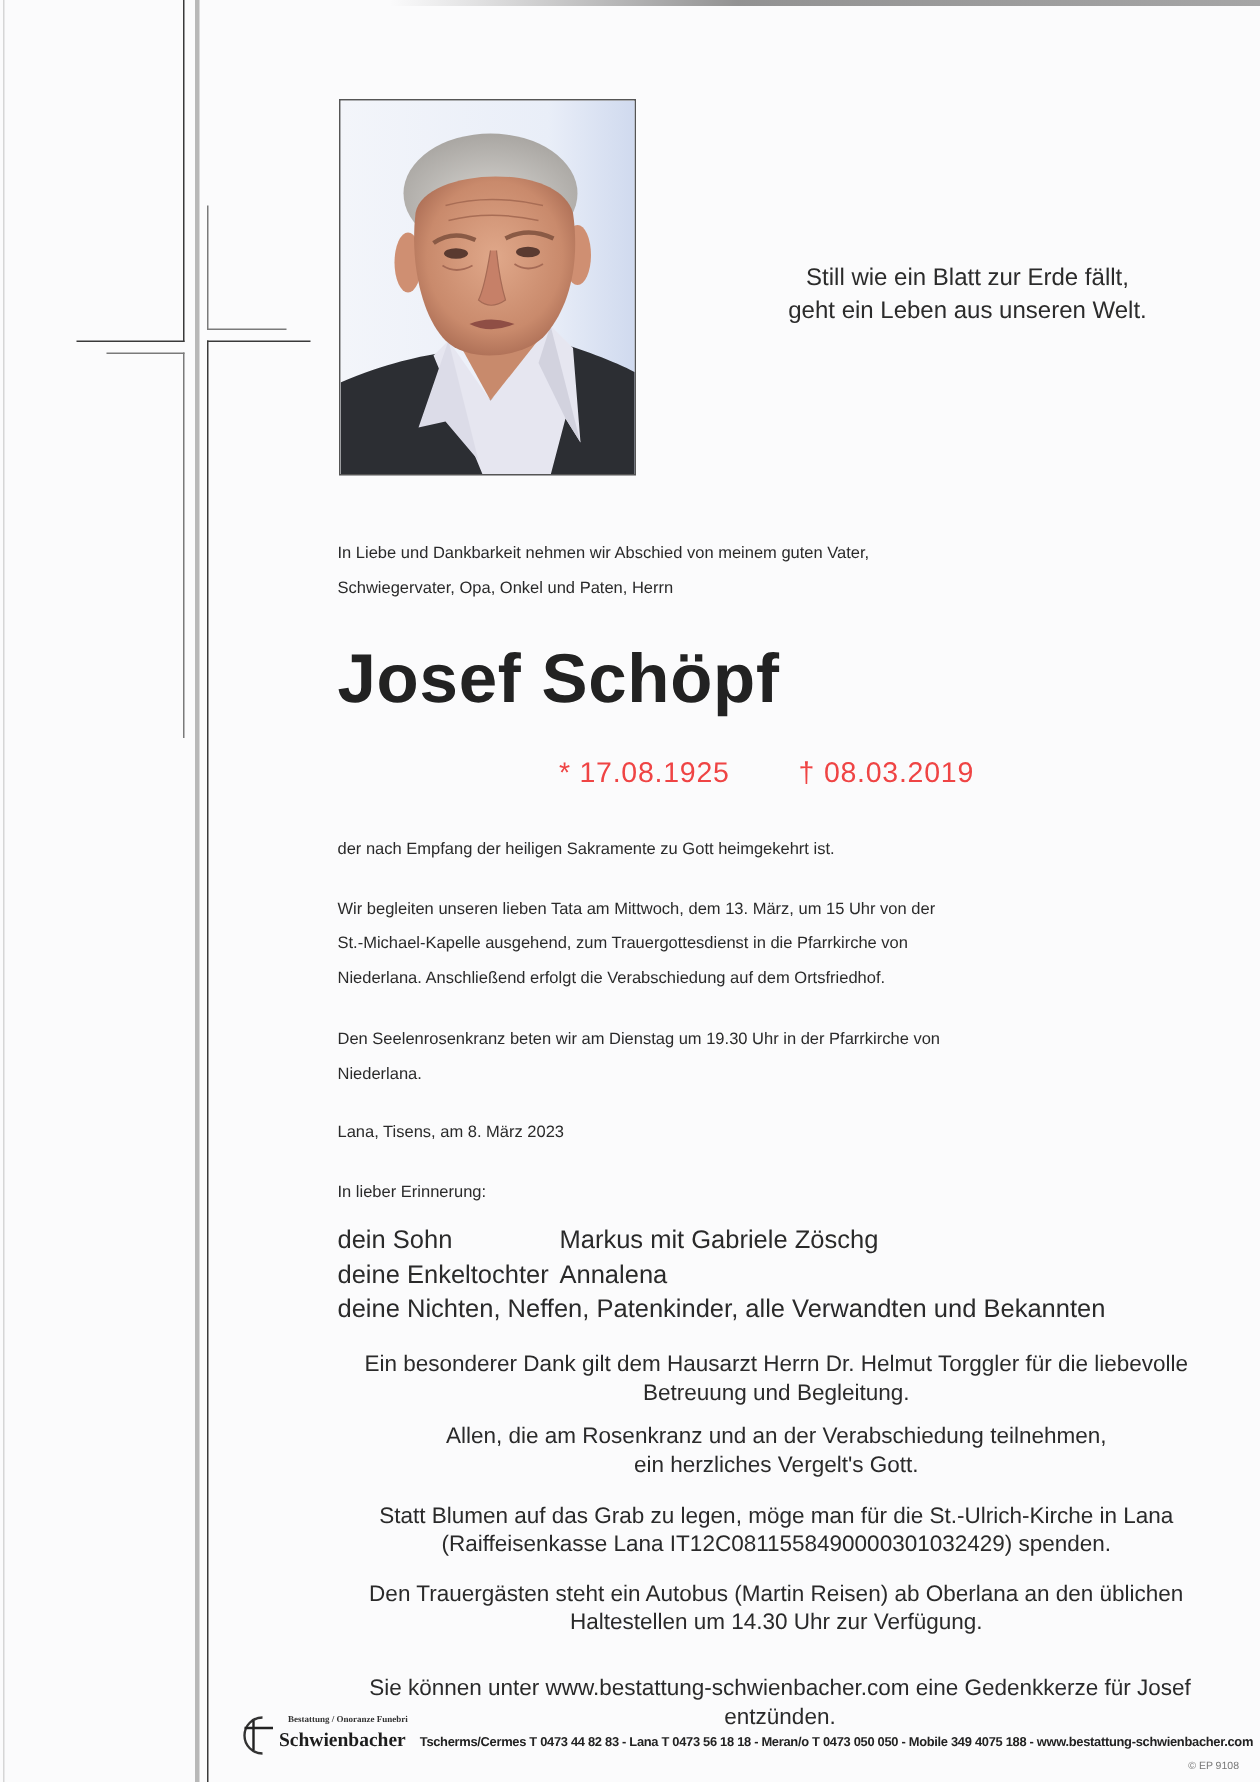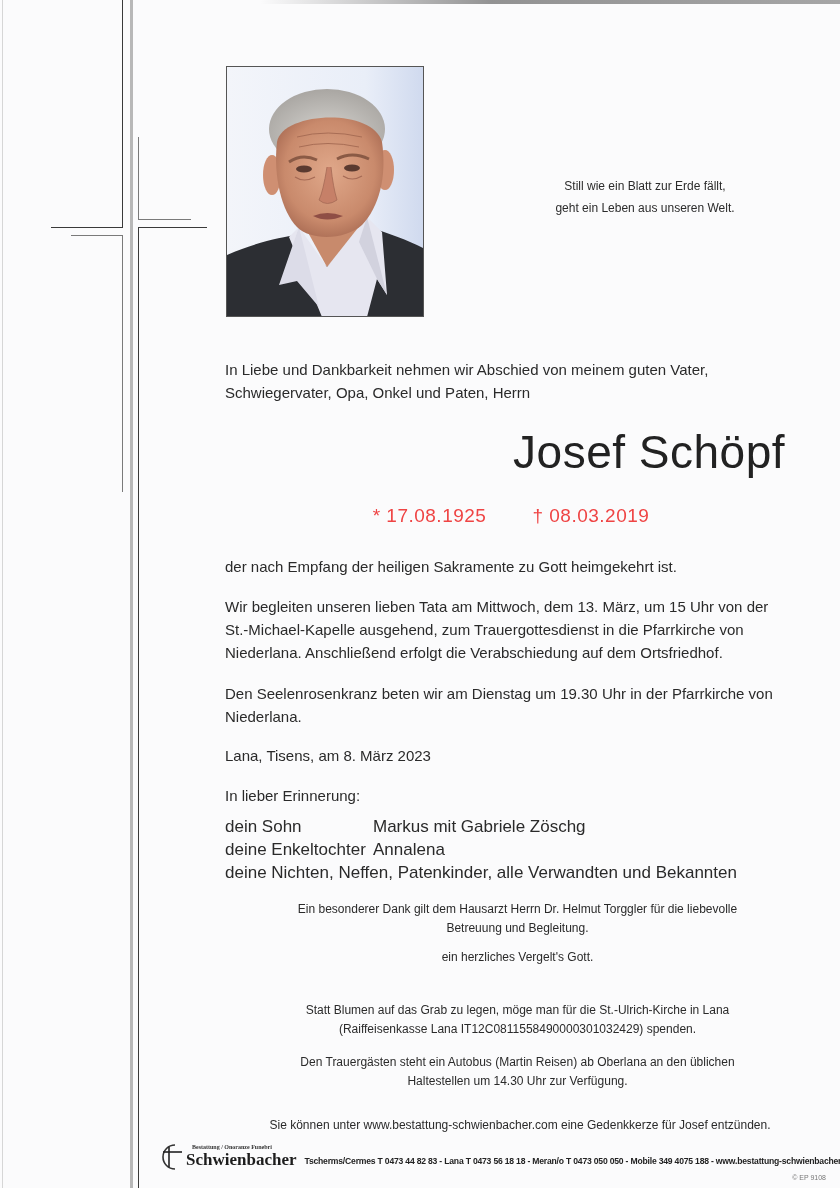--- a/index.html
+++ b/index.html
@@ -18,44 +18,44 @@
   .dark { background: #3a3a3a; }
   .gray { background: #b8b8b8; }
   .mid { background: #7a7a7a; }
 
   
   .photo { position: absolute; left: 226px; top: 66px; width: 198px; height: 251px;
     border: 1px solid #555; box-sizing: border-box; overflow: hidden; background: #f2f4f8; }
   .photo svg { display: block; }
 
   .quote { position: absolute; left: 500px; top: 175px; width: 290px; text-align: center;
-    font-size: 12px; line-height: 22px; color: #2b2b2b; }
-
-  .text-block { position: absolute; left: 225px; font-size: 15px; line-height: 23px; color: #2a2a2a; }
-
-  .name { position: absolute; left: 225px; width: 560px; top: 425px; text-align: right;
-    font-size: 46px; font-weight: 400; letter-spacing: 0.5px; color: #222; }
+    font-size: 16px; line-height: 22px; color: #2b2b2b; }
+
+  .text-block { position: absolute; left: 225px; font-size: 11px; line-height: 23px; color: #2a2a2a; }
+
+  .name { position: absolute; left: 225px; width: 560px; top: 425px; text-align: left;
+    font-size: 46px; font-weight: 700; letter-spacing: 0.5px; color: #222; }
   .dates { position: absolute; left: 231px; width: 560px; top: 505px; text-align: center;
     font-size: 19px; color: #ef4444; letter-spacing: 0.5px; }
   .dates span { display: inline-block; }
   .dates .gap { width: 46px; }
 
   .family-table { position: absolute; left: 225px; top: 815px; font-size: 17px; line-height: 23px; }
   .family-row { display: flex; }
   .family-role { width: 148px; }
 
   .center-block { position: absolute; left: 230px; width: 575px; text-align: center;
-    font-size: 12px; line-height: 19px; color: #2a2a2a; }
+    font-size: 15px; line-height: 19px; color: #2a2a2a; }
 
   .footer { position: absolute; left: 158px; top: 1141px; height: 30px; display: flex; align-items: center; }
   .logo { display: flex; align-items: center; }
   .logo-cross { width: 26px; height: 26px; position: relative; }
   .logo-text { margin-left: 2px; }
   .logo-small { font-family: "Liberation Serif", serif; font-size: 6px; line-height: 7px; color: #333; font-weight: bold; margin-left: 6px; }
-  .logo-big { font-family: "Liberation Serif", serif; font-size: 17px; font-weight: bold; line-height: 18px; color: #1d1d1d; }
+  .logo-big { font-family: "Liberation Serif", serif; font-size: 13px; font-weight: bold; line-height: 18px; color: #1d1d1d; }
   .footer-contact { margin-left: 8px; margin-top: 10px; font-size: 8.6px; font-weight: bold; color: #222; letter-spacing: -0.2px; white-space: nowrap; }
   .copyright { position: absolute; right: 14px; top: 1174px; font-size: 7px; color: #777; }
 </style>
 </head>
 <body>
 
 <div class="page-edge-left"></div>
 <div class="scan-top"></div>
 
 <div>
@@ -176,20 +176,21 @@
   <div class="family-row">
     <span>deine Nichten, Neffen, Patenkinder, alle Verwandten und Bekannten</span>
   </div>
 </div>
 
 <div class="center-block" style="top:900px;">
   <div>Ein besonderer Dank gilt dem Hausarzt Herrn Dr. Helmut Torggler für die liebevolle</div>
   <div>Betreuung und Begleitung.</div>
 </div>
 <div class="center-block" style="top:948px;">
+  <div>Allen, die am Rosenkranz und an der Verabschiedung teilnehmen,</div>
   <div>ein herzliches Vergelt's Gott.</div>
 </div>
 <div class="center-block" style="top:1001px;">
   <div>Statt Blumen auf das Grab zu legen, möge man für die St.-Ulrich-Kirche in Lana</div>
   <div>(Raiffeisenkasse Lana IT12C0811558490000301032429) spenden.</div>
 </div>
 <div class="center-block" style="top:1053px;">
   <div>Den Trauergästen steht ein Autobus (Martin Reisen) ab Oberlana an den üblichen</div>
   <div>Haltestellen um 14.30 Uhr zur Verfügung.</div>
 </div>

